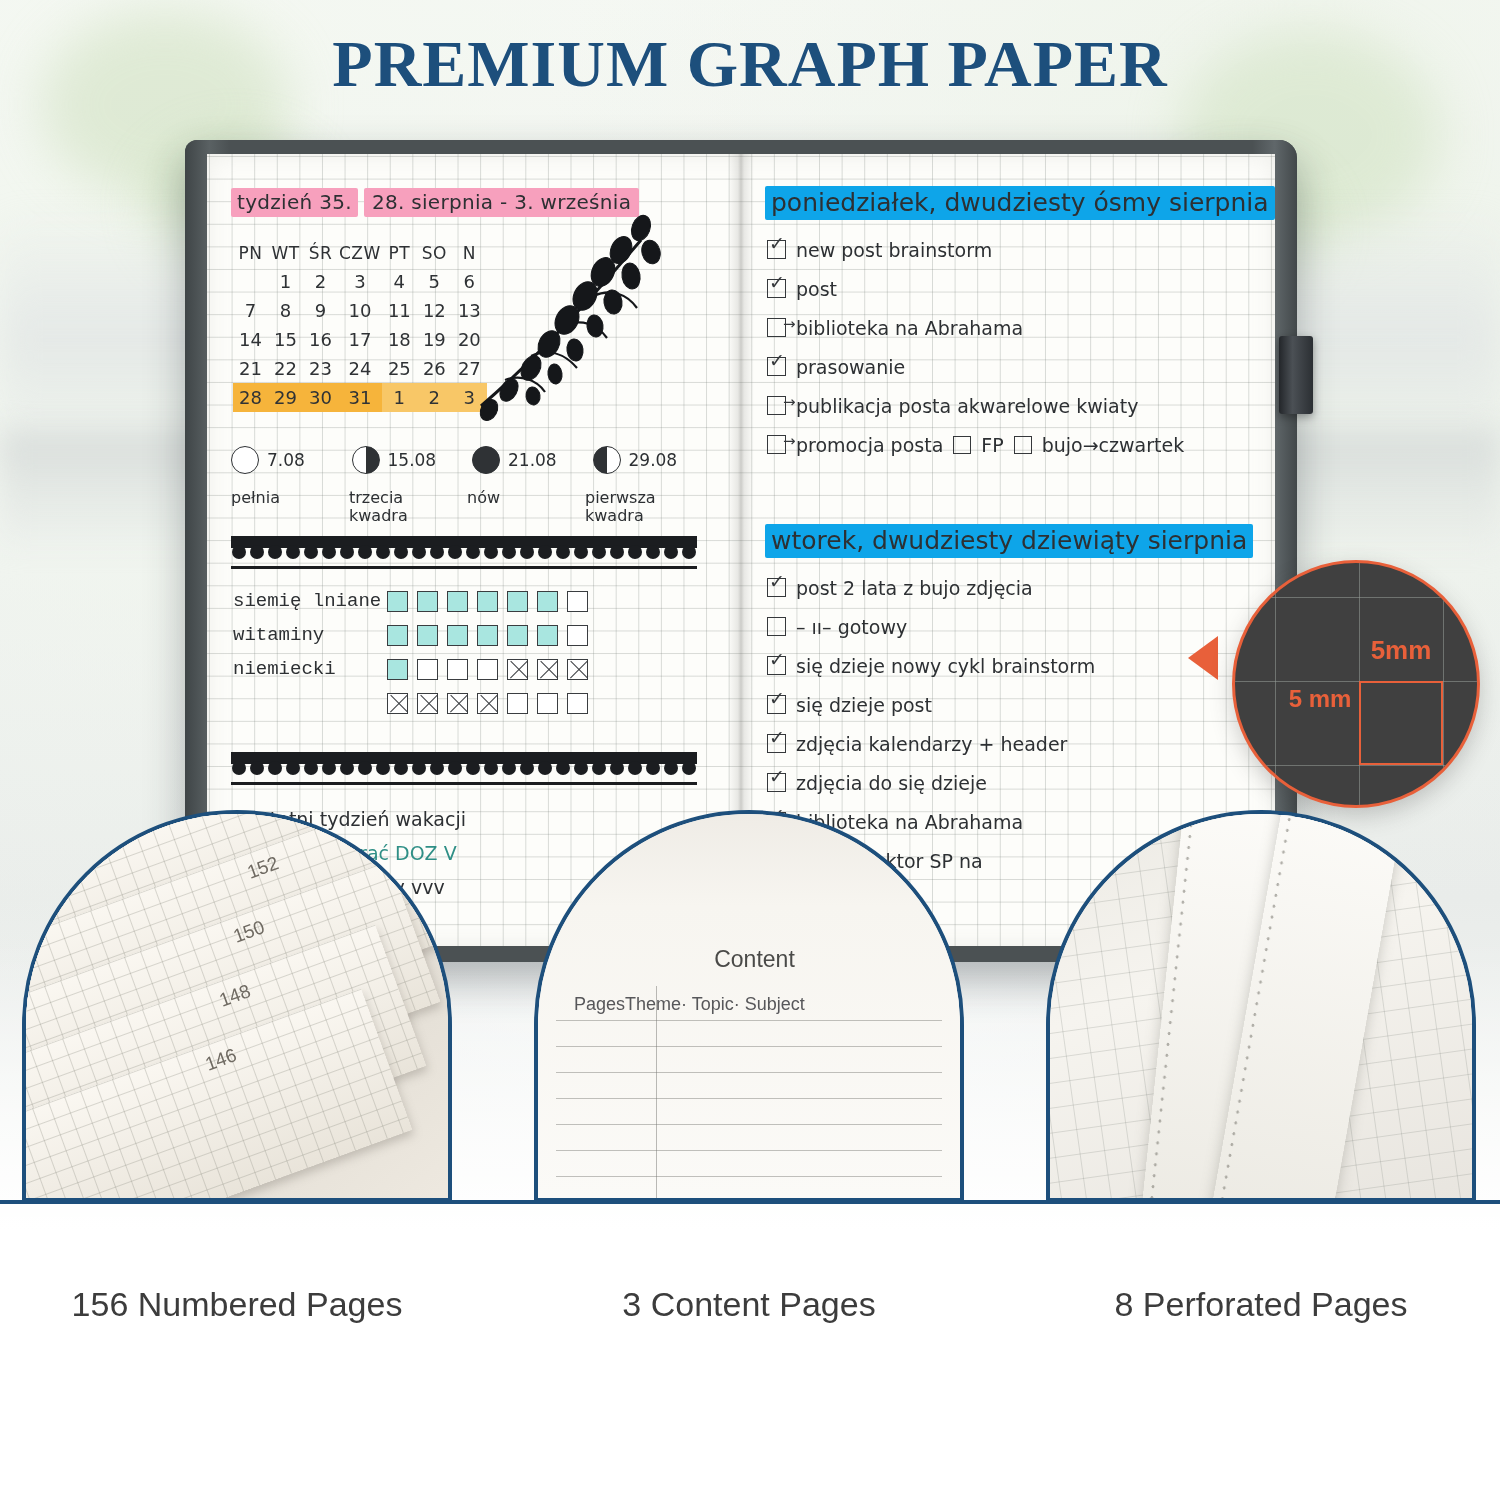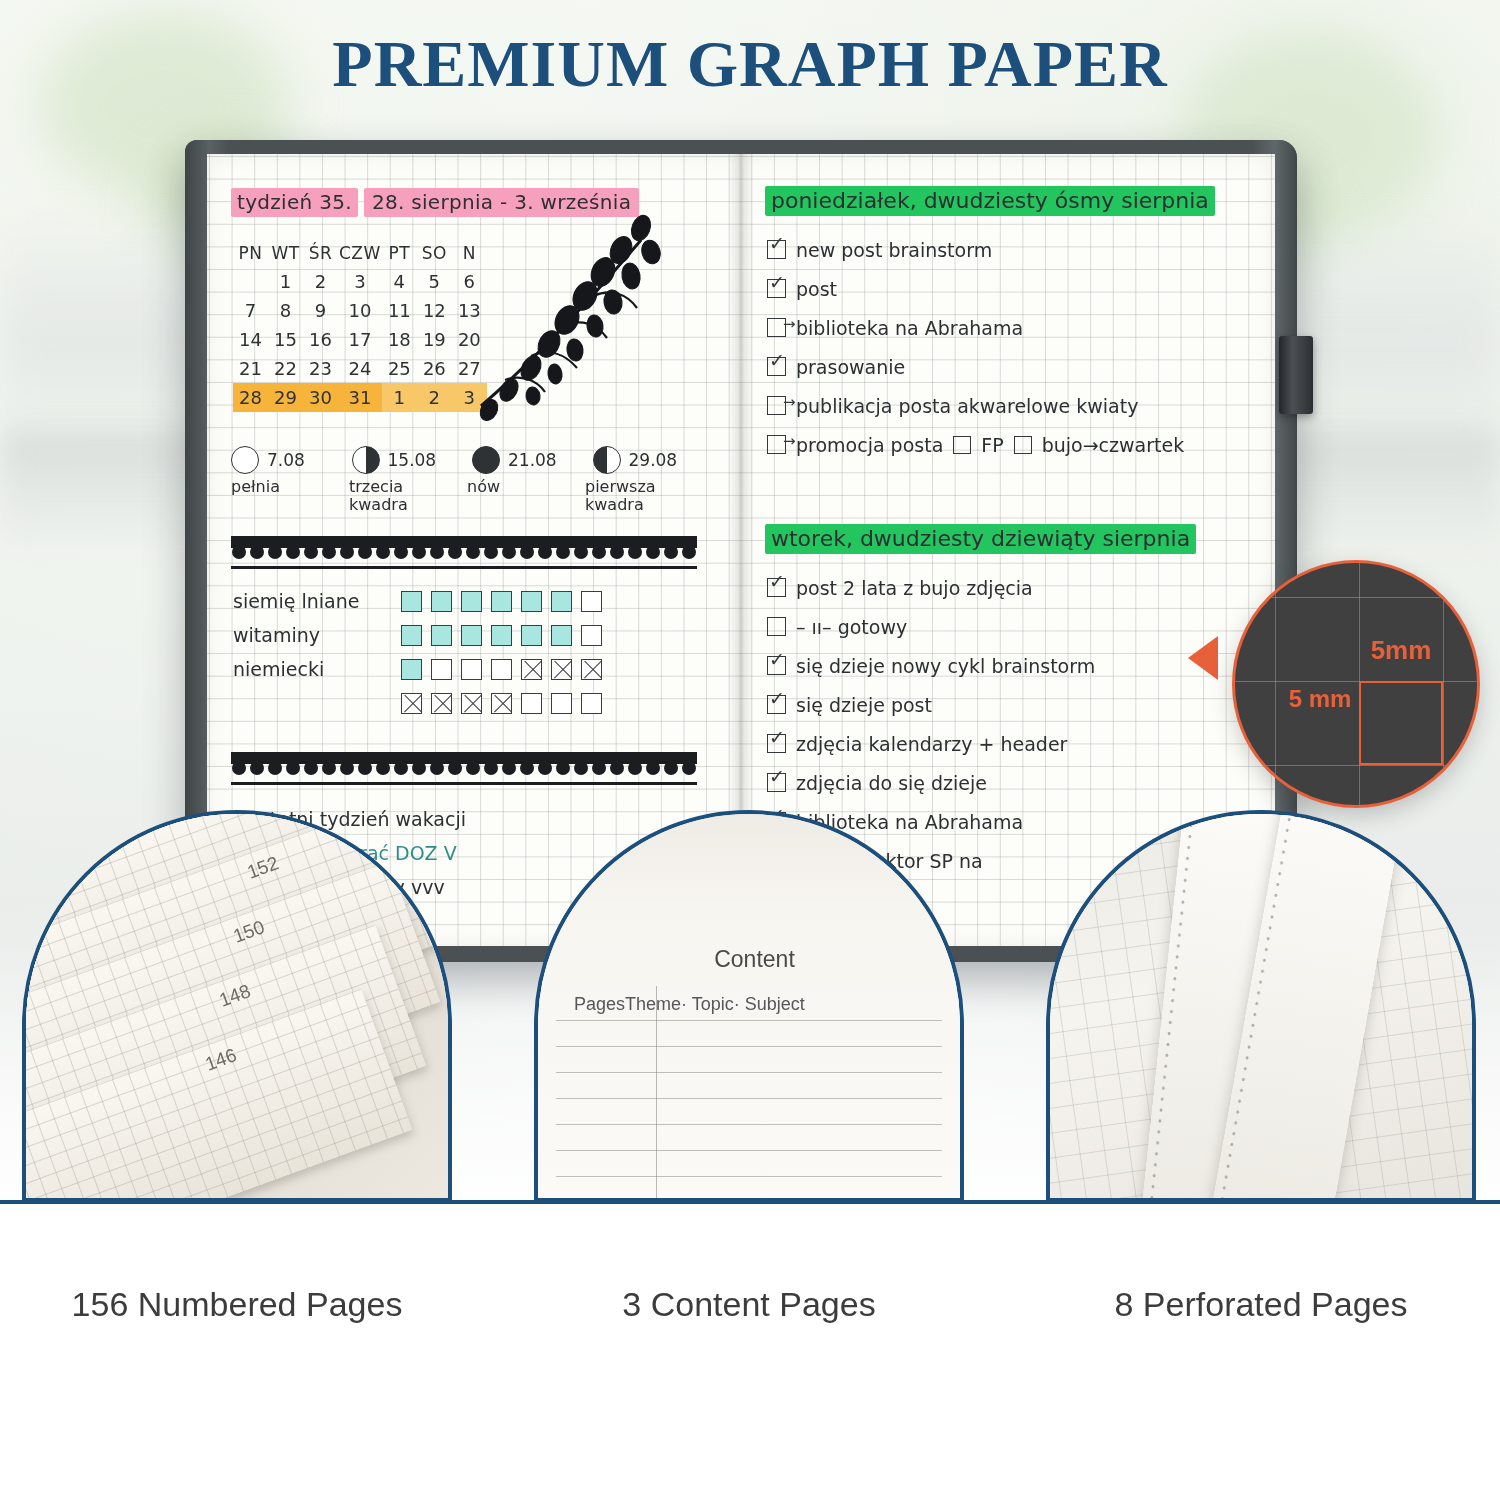--- a/index.html
+++ b/index.html
@@ -120,48 +120,48 @@
   .sprig { position: absolute; right: 46px; top: 44px; width: 250px; height: 230px; }
 
   .moons { position:absolute; left: 24px; top: 292px; width: 460px; }
   .moonrow { display:flex; gap: 22px; align-items:flex-start; }
   .moon-item { display:flex; align-items:center; gap:8px; width: 108px; }
   .mn { width: 28px; height: 28px; border-radius:50%; border:1.6px solid #2f3235; background:#fff; }
   .mn.half { background: linear-gradient(90deg, #fff 0 50%, #2f3235 50% 100%); }
   .mn.new  { background: #2f3235; }
   .mn.half-l { background: linear-gradient(90deg, #2f3235 0 50%, #fff 50% 100%); }
   .moon-date { font-size: 17px; }
-  .moon-labels { display:flex; gap:12px; margin-top:4px; }
+  .moon-labels { display:flex; gap:12px; margin-top:15px; }
   .moon-label { width: 108px; font-size: 16px; line-height: 1.15; }
 
   .lace { position:absolute; left: 24px; height: 34px; width: 466px; }
   .lace.one { top: 382px; }
   .lace.two { top: 598px; }
 
   .tracker { position:absolute; left: 26px; top: 430px; width: 470px; font-size: 19px; }
   .tr-row { display:flex; align-items:center; height: 34px; }
-  .tr-label { width: 168px; }
+  .tr-label { width: 154px; font-family: Liberation Mono, monospace; }
   .tr-boxes { display:flex; gap: 9px; }
   .bx { width: 21px; height: 21px; border: 1.5px solid #3a3d40; background:#fff; position:relative; }
   .bx.fill { background:#a9e6e0; }
   .bx.x::before, .bx.x::after {
     content:""; position:absolute; left:-1px; top: 9px; width: 24px; height: 1.4px; background:#3a3d40;
   }
   .bx.x::before { transform: rotate(45deg); }
   .bx.x::after  { transform: rotate(-45deg); }
 
   .notes { position:absolute; left: 24px; top: 648px; font-size: 19px; line-height: 34px; }
   .notes .teal { color: #2f8f86; }
   .pgnum { position:absolute; font-size: 12px; color:#7d8184; }
   .pgnum.l { left: 20px; bottom: 14px; }
   .pgnum.r { right: 22px; bottom: 14px; }
 
   .day-head {
-    position:absolute; left: 24px; font-size: 22px;
-    background:#22c55e; padding: 2px 6px 3px; border-radius:2px;
+    position:absolute; left: 24px; font-size: 25px;
+    background:#0ea5e9; padding: 2px 6px 3px; border-radius:2px;
   }
   .day-head.d1 { top: 32px; }
   .day-head.d2 { top: 370px; }
   .task-list { position:absolute; left: 26px; width: 510px; font-size: 19px; }
   .task-list.t1 { top: 76px; }
   .task-list.t2 { top: 414px; }
   .task { display:flex; align-items:center; gap: 10px; height: 39px; }
   .chk { width: 19px; height: 19px; border:1.5px solid #35383b; position:relative; flex: 0 0 auto; }
   .chk.tick::after {
     content:"✓"; position:absolute; left: 1px; top: -9px; font-size: 19px; color:#35383b;

